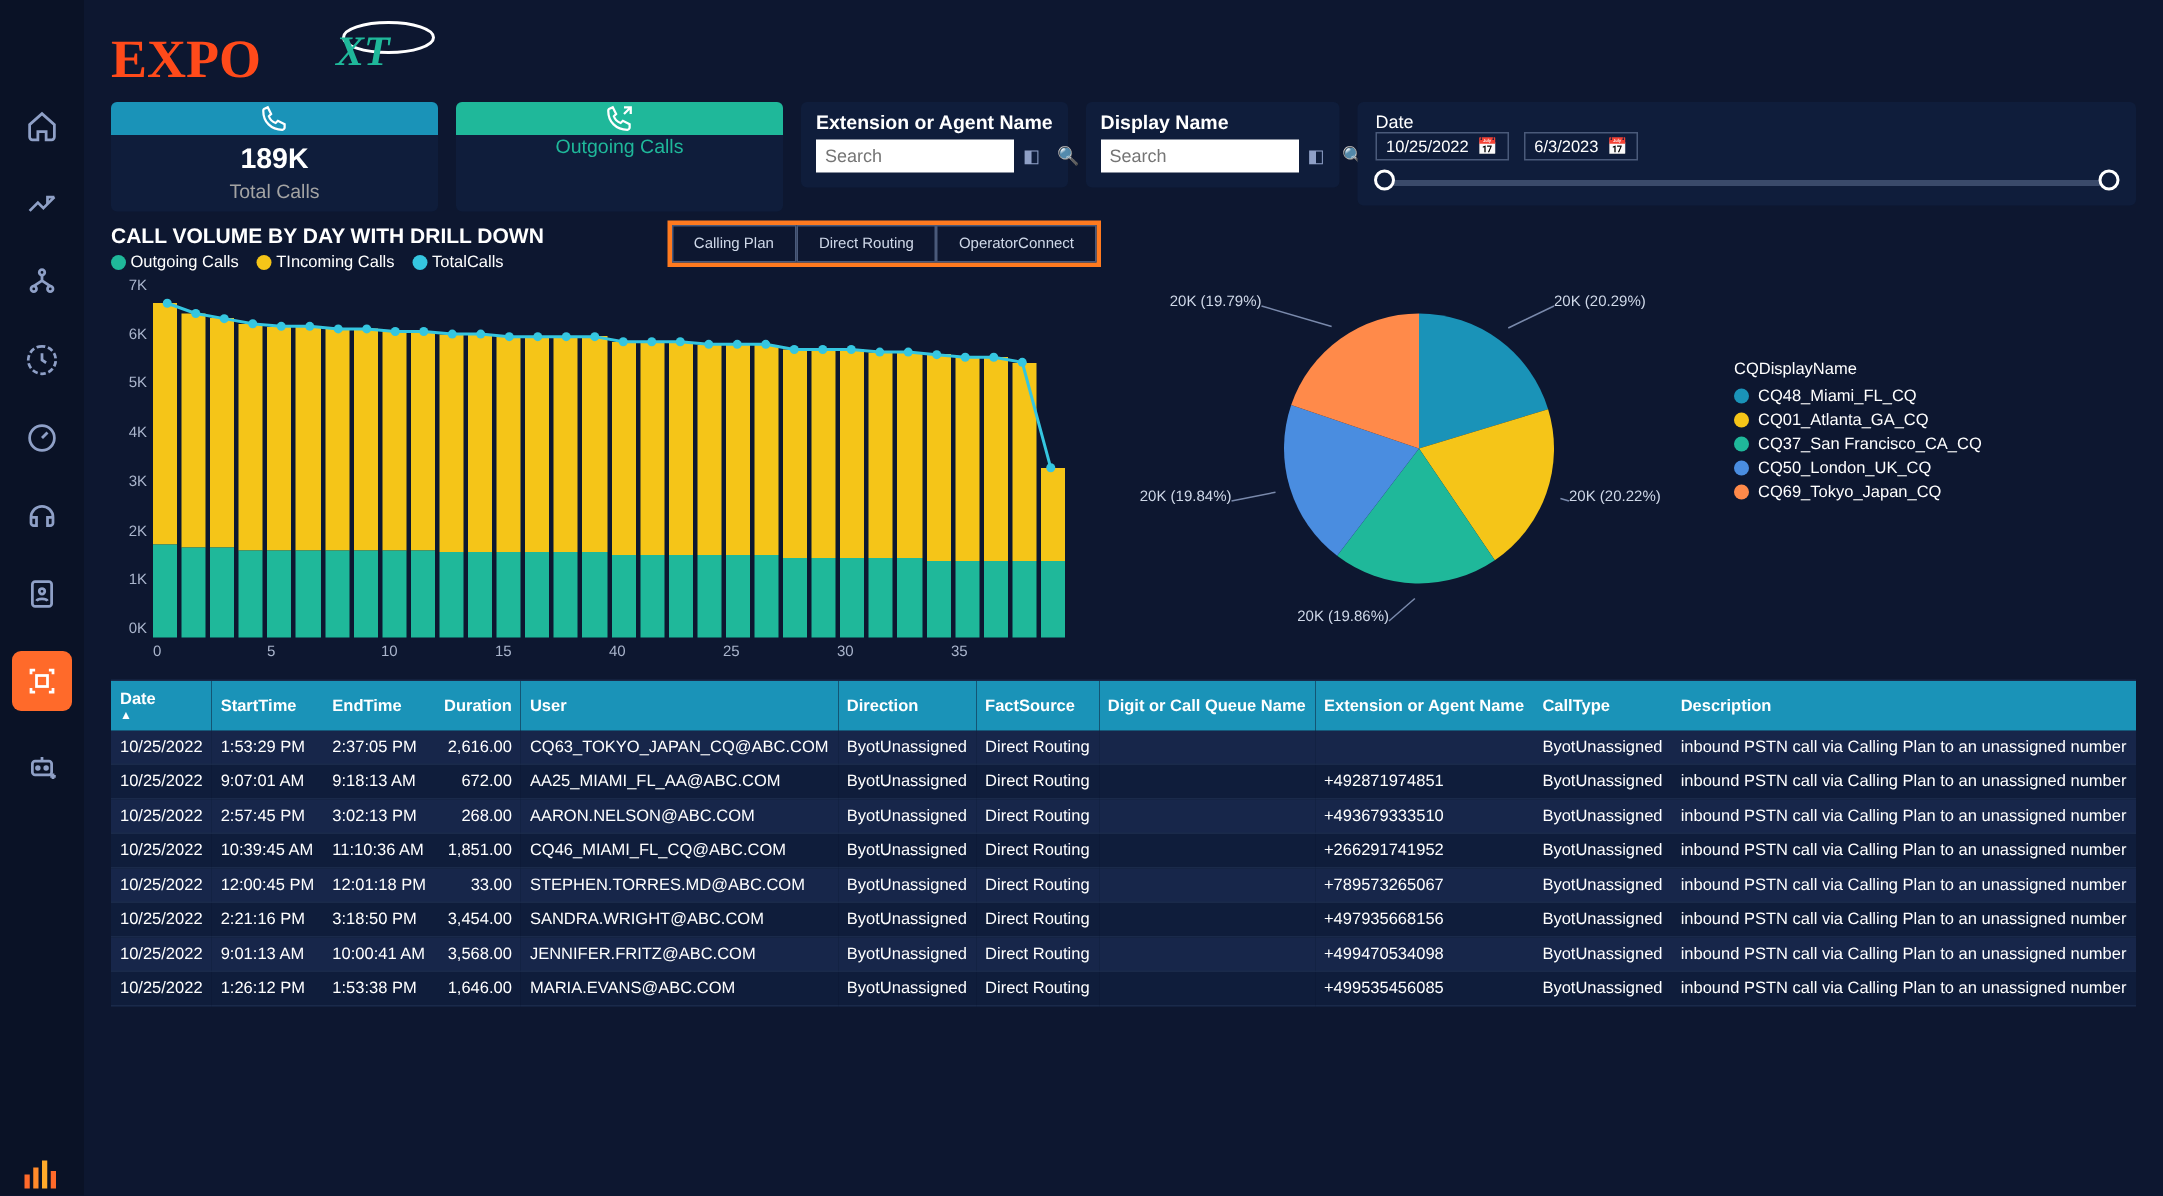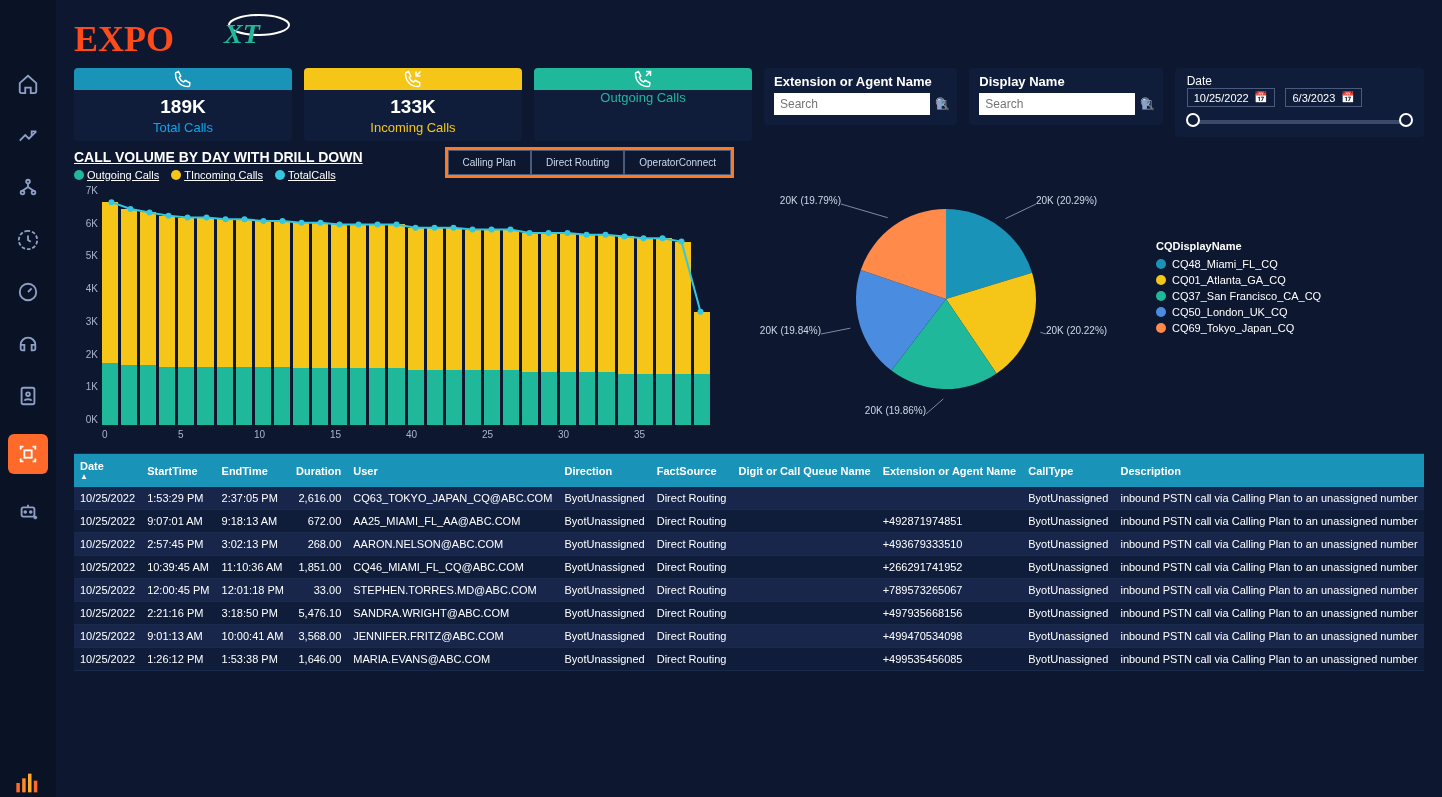--- a/index.html
+++ b/index.html
@@ -12,51 +12,51 @@
 .logo-row { height: 50px; display: flex; align-items: center; text-decoration: underline; }
 .logo-row svg { height: 44px; }
 .top-row { display: flex; gap: 12px; align-items: flex-start; }
 .kpi { flex: 0 0 218px; background: #0f1d3b; border-radius: 4px; overflow: hidden; text-align: center; }
 .kpi .bar { height: 22px; display: flex; align-items: center; justify-content: center; }
 .kpi .val { font-size: 19px; font-weight: 700; padding: 6px 0 2px; color: #fff; }
 .kpi .lbl { font-size: 13px; padding-bottom: 6px; }
 .filter-block { background: #0f1d3b; border-radius: 4px; padding: 6px 10px 10px; }
 .filter-block .flabel { font-size: 13px; font-weight: 600; margin-bottom: 4px; }
 .search-wrap { display: flex; align-items: center; gap: 6px; }
-.search-box { display: flex; background: #fff; align-items: center; width: 156px; height: 22px; padding: 0 6px; }
+.search-box { display: flex; background: #fff; align-items: center; width: 132px; height: 22px; padding: 0 6px; }
 .search-box input { border: 0; outline: 0; flex: 1; font-size: 12px; color: #333; background: transparent; }
 .eraser { color: #8fa0c7; cursor: pointer; }
 .date-block { background: #0f1d3b; border-radius: 4px; padding: 6px 12px 10px; flex: 1; }
 .date-row { display: flex; gap: 10px; margin-bottom: 6px; }
 .date-chip { border: 1px solid #4a5a7a; padding: 2px 6px; display: flex; align-items: center; gap: 6px; font-size: 11px; }
 .slider-track { position: relative; height: 14px; }
 .slider-line { position: absolute; left: 6px; right: 6px; top: 50%; height: 4px; background: #3a4a6a; border-radius: 2px; }
 .slider-thumb { position: absolute; top: 50%; transform: translate(-50%,-50%); width: 14px; height: 14px; border: 2px solid #fff; border-radius: 50%; background: #0f1d3b; }
 .mid-row { display: flex; gap: 12px; }
 .panel { background: transparent; }
 .panel-title { font-size: 14px; font-weight: 700; margin-bottom: 4px; }
-.bar-panel { flex: 0 0 660px; position: relative; text-decoration: underline; }
+.bar-panel { flex: 0 0 660px; position: relative; }
 .tab-group { position: absolute; top: -2px; right: 0; border: 3px solid #ff7a1f; display: flex; }
 .tab-btn { border: 1px solid #4a5a7a; color: #cfd8e8; font-size: 10px; padding: 6px 14px; background: transparent; cursor: pointer; }
 .legend-row { display: flex; gap: 12px; font-size: 11px; margin: 4px 0 4px; }
 .legend-row span { display: inline-flex; align-items: center; gap: 3px; }
 .sw { width: 10px; height: 10px; border-radius: 50%; display: inline-block; }
 .bar-chart { position: relative; width: 640px; height: 260px; }
 .y-ticks { position: absolute; left: 0; top: 0; bottom: 20px; width: 24px; display: flex; flex-direction: column; justify-content: space-between; font-size: 10px; color: #aab5cc; text-align: right; }
 .plot { position: absolute; left: 28px; right: 4px; top: 0; bottom: 20px; display: flex; align-items: flex-end; gap: 3px; }
 .col { flex: 1; display: flex; flex-direction: column; justify-content: flex-end; height: 100%; position: relative; }
 .seg { width: 100%; }
 .x-ticks { position: absolute; left: 28px; right: 4px; bottom: 0; height: 16px; display: flex; font-size: 10px; color: #aab5cc; }
 .x-ticks div { flex: 1; text-align: left; }
 .line-overlay { position: absolute; left: 28px; right: 4px; top: 0; bottom: 20px; pointer-events: none; }
 .pie-panel { flex: 1; display: flex; flex-direction: column; }
 .pie-body { display: flex; align-items: center; gap: 30px; padding-top: 10px; }
 .pie-wrap { position: relative; width: 380px; height: 260px; }
 .pie-legend { font-size: 11px; }
-.pie-legend .ltitle { margin-bottom: 6px; font-weight: 700; }
+.pie-legend .ltitle { margin-bottom: 6px; font-weight: 400; }
 .pie-legend-row { display: flex; align-items: center; gap: 6px; margin: 4px 0; }
 .table-wrap { flex: 1; overflow: auto; border-top: 1px solid #1a2a4a; }
 table { width: 100%; border-collapse: collapse; font-size: 11px; }
 thead th { background: #1a93b8; color: #fff; text-align: left; padding: 6px 6px; font-weight: 600; position: sticky; top: 0; white-space: nowrap; }
 tbody td { padding: 5px 6px; border-bottom: 1px solid #1a2a4a; vertical-align: top; }
 tbody tr:nth-child(odd) { background: #17264a; }
 tbody tr:nth-child(even) { background: #0f1d3b; }
 .num { text-align: right; }
 .sort-ind { font-size: 8px; display: block; }
 svg { overflow: visible; }
@@ -145,31 +145,21 @@
 
   <div class="top-row">
     <div id="kpi-row" style="display:flex;gap:12px">
         <div class="kpi">
       <div class="bar" style="background:#1a93b8">
         <svg width="18" height="18" viewBox="0 0 24 24" fill="none" stroke="#fff" stroke-width="2">
               <path d="M6 2l3 6-2 2c1 3 3 5 6 6l2-2 6 3v3c0 1-1 2-2 2C9 22 2 15 2 5c0-1 1-2 2-2z"></path>
             </svg>
       </div>
       <div class="val">189K</div>
-      <div class="lbl" style="color:#0ea5e9">Total Calls</div>
-    </div>
-        <div class="kpi">
-      <div class="bar" style="background:#f5c518">
-        <svg width="18" height="18" viewBox="0 0 24 24" fill="none" stroke="#fff" stroke-width="2">
-              <path d="M6 2l3 6-2 2c1 3 3 5 6 6l2-2 6 3v3c0 1-1 2-2 2C9 22 2 15 2 5c0-1 1-2 2-2z"></path>
-              <path d="M16 2v6h6M22 2l-6 6"></path>
-            </svg>
-      </div>
-      <div class="val">133K</div>
-      <div class="lbl" style="color:#f5c518">Incoming Calls</div>
+      <div class="lbl" style="color:#a3a3a3">Total Calls</div>
     </div>
         <div class="kpi">
       <div class="bar" style="background:#1fb89a">
         <svg width="18" height="18" viewBox="0 0 24 24" fill="none" stroke="#fff" stroke-width="2">
               <path d="M6 2l3 6-2 2c1 3 3 5 6 6l2-2 6 3v3c0 1-1 2-2 2C9 22 2 15 2 5c0-1 1-2 2-2z"></path>
               <path d="M22 8V2h-6M16 8l6-6"></path>
             </svg>
       </div>
       <div class="lbl" style="color:#1fb89a">Outgoing Calls</div>
     </div>
@@ -545,21 +535,21 @@
             <td class="">Direct Routing</td>
             <td class=""></td>
             <td class="">+789573265067</td>
             <td class="">ByotUnassigned</td>
             <td class="">inbound PSTN call via Calling Plan to an unassigned number</td>
           </tr>
           <tr>
             <td class="">10/25/2022</td>
             <td class="">2:21:16 PM</td>
             <td class="">3:18:50 PM</td>
-            <td class="num">5,476.10</td>
+            <td class="num">3,454.00</td>
             <td class="">SANDRA.WRIGHT@ABC.COM</td>
             <td class="">ByotUnassigned</td>
             <td class="">Direct Routing</td>
             <td class=""></td>
             <td class="">+497935668156</td>
             <td class="">ByotUnassigned</td>
             <td class="">inbound PSTN call via Calling Plan to an unassigned number</td>
           </tr>
           <tr>
             <td class="">10/25/2022</td>

